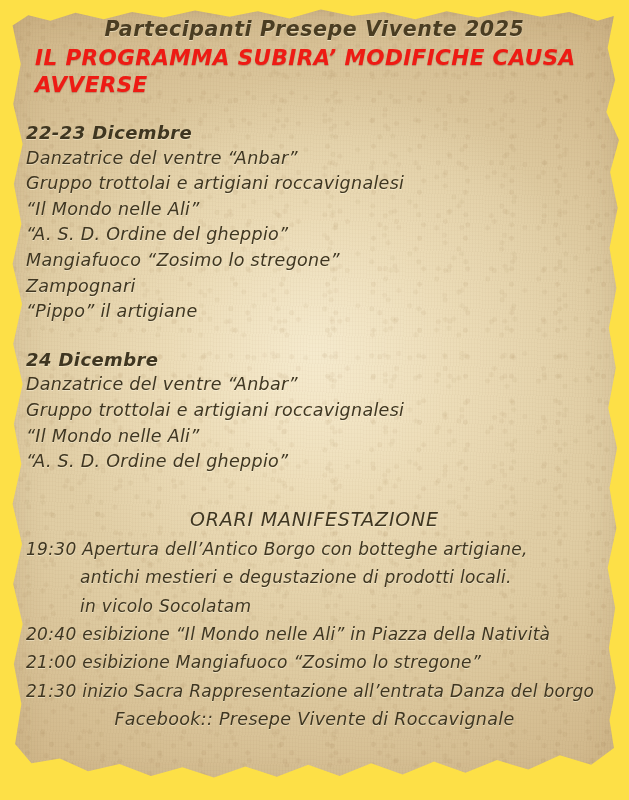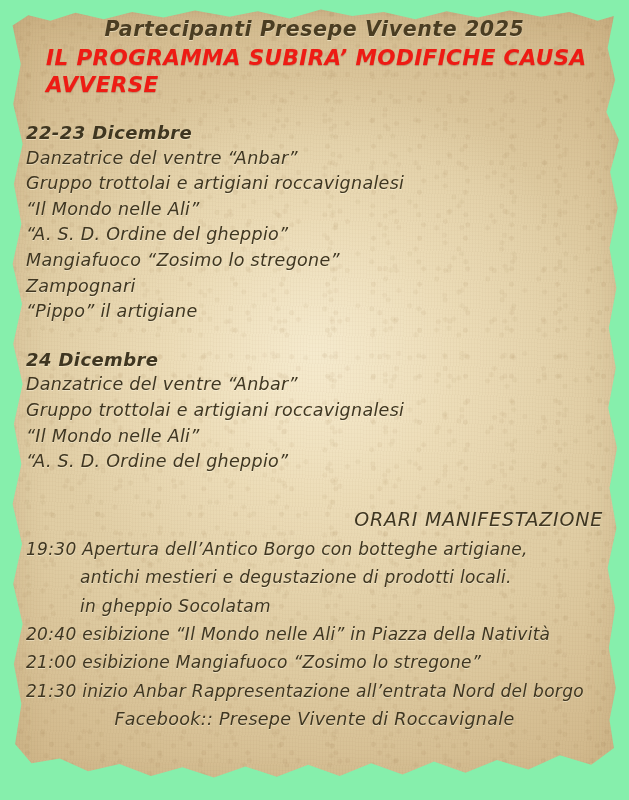--- a/index.html
+++ b/index.html
@@ -6,21 +6,21 @@
   html, body {
     margin: 0;
     padding: 0;
     background: #000000;
   }
   #poster {
     position: relative;
     width: 629px;
     height: 800px;
     overflow: hidden;
-    background: #86efac;
+    background: #fde047;
     font-family: "DejaVu Sans", sans-serif;
   }
 
   
   .paper-wrap {
     position: absolute;
     inset: 0;
     
     clip-path: polygon(
       2.0% 3.2%,  4.5% 1.9%,  8.0% 2.6%, 12.0% 1.6%, 16.5% 2.4%,
@@ -119,31 +119,31 @@
     letter-spacing: 0.6px;
     margin-bottom: 1px;
   }
   .alert {
     color: #ee1b14;
     font-weight: bold;
     font-size: 21.5px;
     line-height: 26.5px;
     letter-spacing: 0.4px;
     text-shadow: 0 1px 1px rgba(120, 20, 10, 0.30);
-    margin-left: 20px;
+    margin-left: 9px;
   }
   .daterow {
     font-weight: bold;
     font-size: 18px;
     letter-spacing: 0.4px;
   }
   .gap-md { height: 22px; }
   .gap-lg { height: 30px; }
   .sched-head {
-    text-align: right;
+    text-align: center;
     font-size: 19px;
     line-height: 28px;
     letter-spacing: 0.8px;
     margin-bottom: 2px;
   }
   .sched-line { font-size: 17px; line-height: 28.4px; }
   .indent { padding-left: 54px; }
   .contact { text-align: center; font-size: 17.5px; line-height: 28.4px; }
 </style>
 </head>
@@ -193,27 +193,27 @@
     <div class="gap-lg"></div>
 
     <div>
       <div class="line sched-head">ORARI MANIFESTAZIONE</div>
 
       <div class="line sched-line"><span>19:30</span><span> </span><span>Apertura dell’Antico Borgo con botteghe artigiane,</span></div>
 
       <div class="line sched-line indent">antichi mestieri e degustazione di prodotti locali.</div>
 
 
-      <div class="line sched-line indent">in gheppio Socolatam</div>
+      <div class="line sched-line indent">in vicolo Socolatam</div>
 
       <div class="line sched-line"><span>20:40</span><span> </span><span>esibizione “Il Mondo nelle Ali” in Piazza della Natività</span></div>
 
       <div class="line sched-line"><span>21:00</span><span> </span><span>esibizione Mangiafuoco “Zosimo lo stregone”</span></div>
 
-      <div class="line sched-line"><span>21:30</span><span> </span><span>inizio Anbar Rappresentazione all’entrata Nord del borgo</span></div>
+      <div class="line sched-line"><span>21:30</span><span> </span><span>inizio Sacra Rappresentazione all’entrata Danza del borgo</span></div>
     </div>
 
     <div>
       <div class="line contact">Facebook:: Presepe Vivente di Roccavignale</div>
 
     </div>
 
   </div>
 </div>
 

